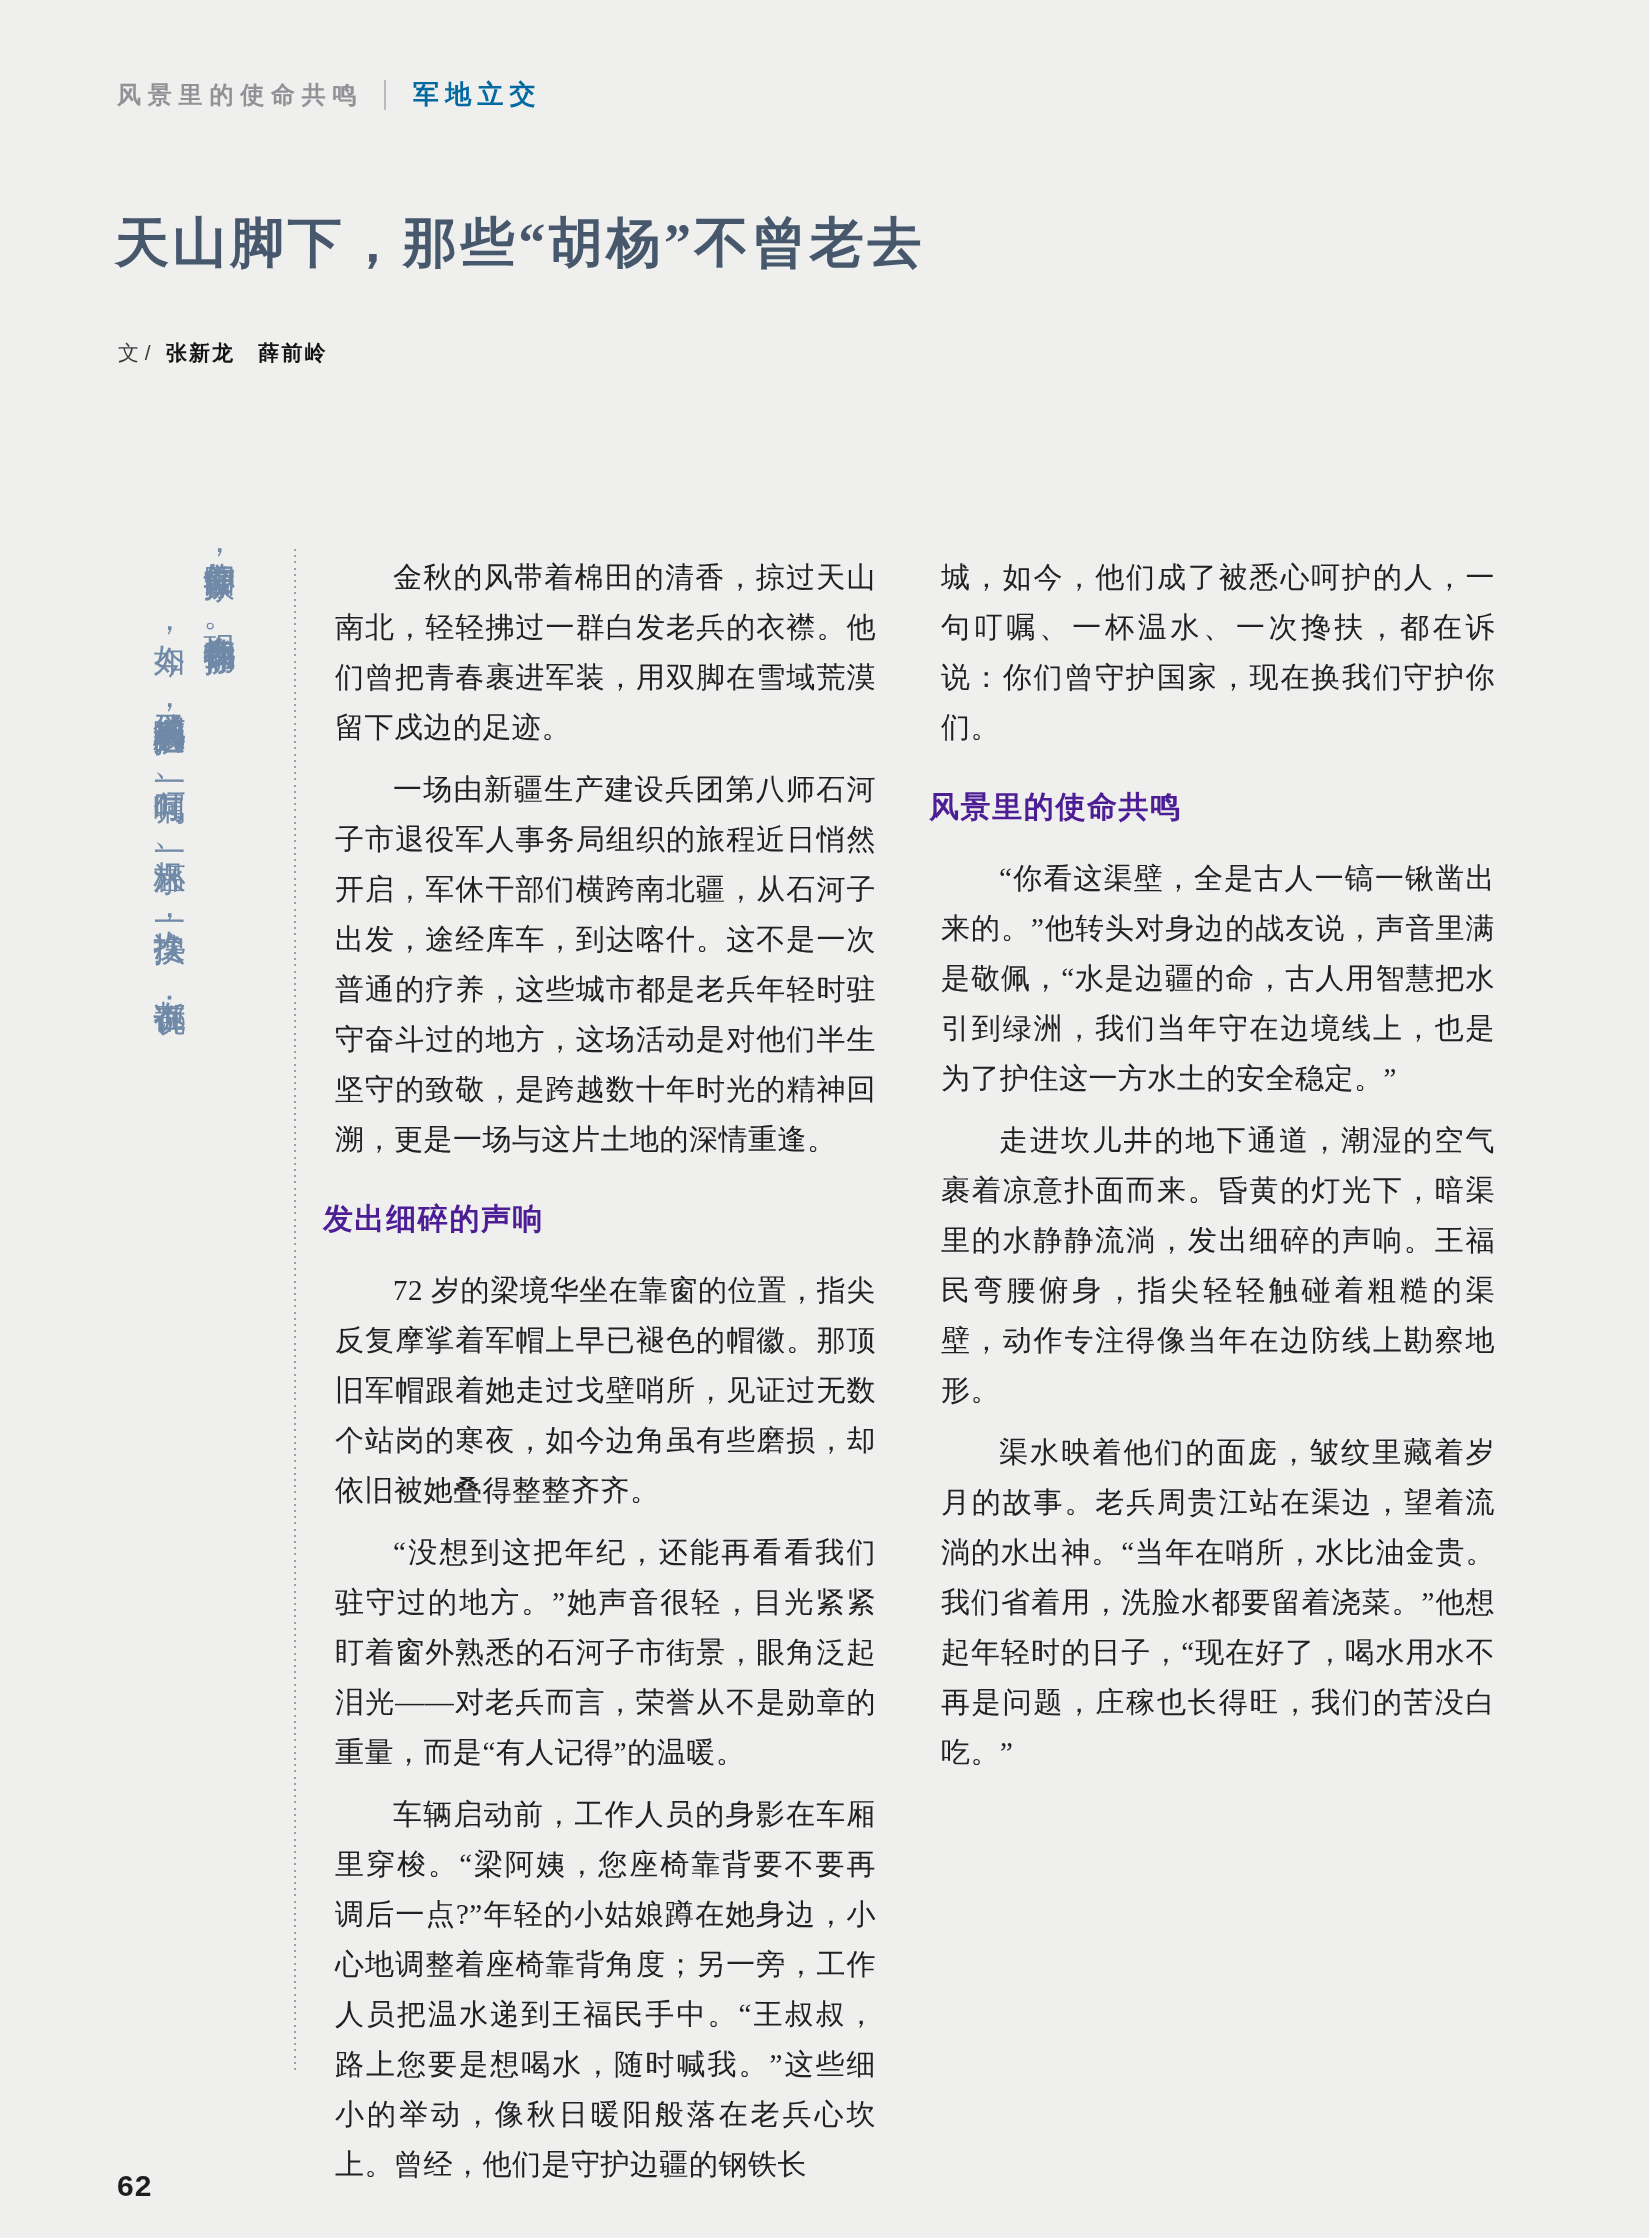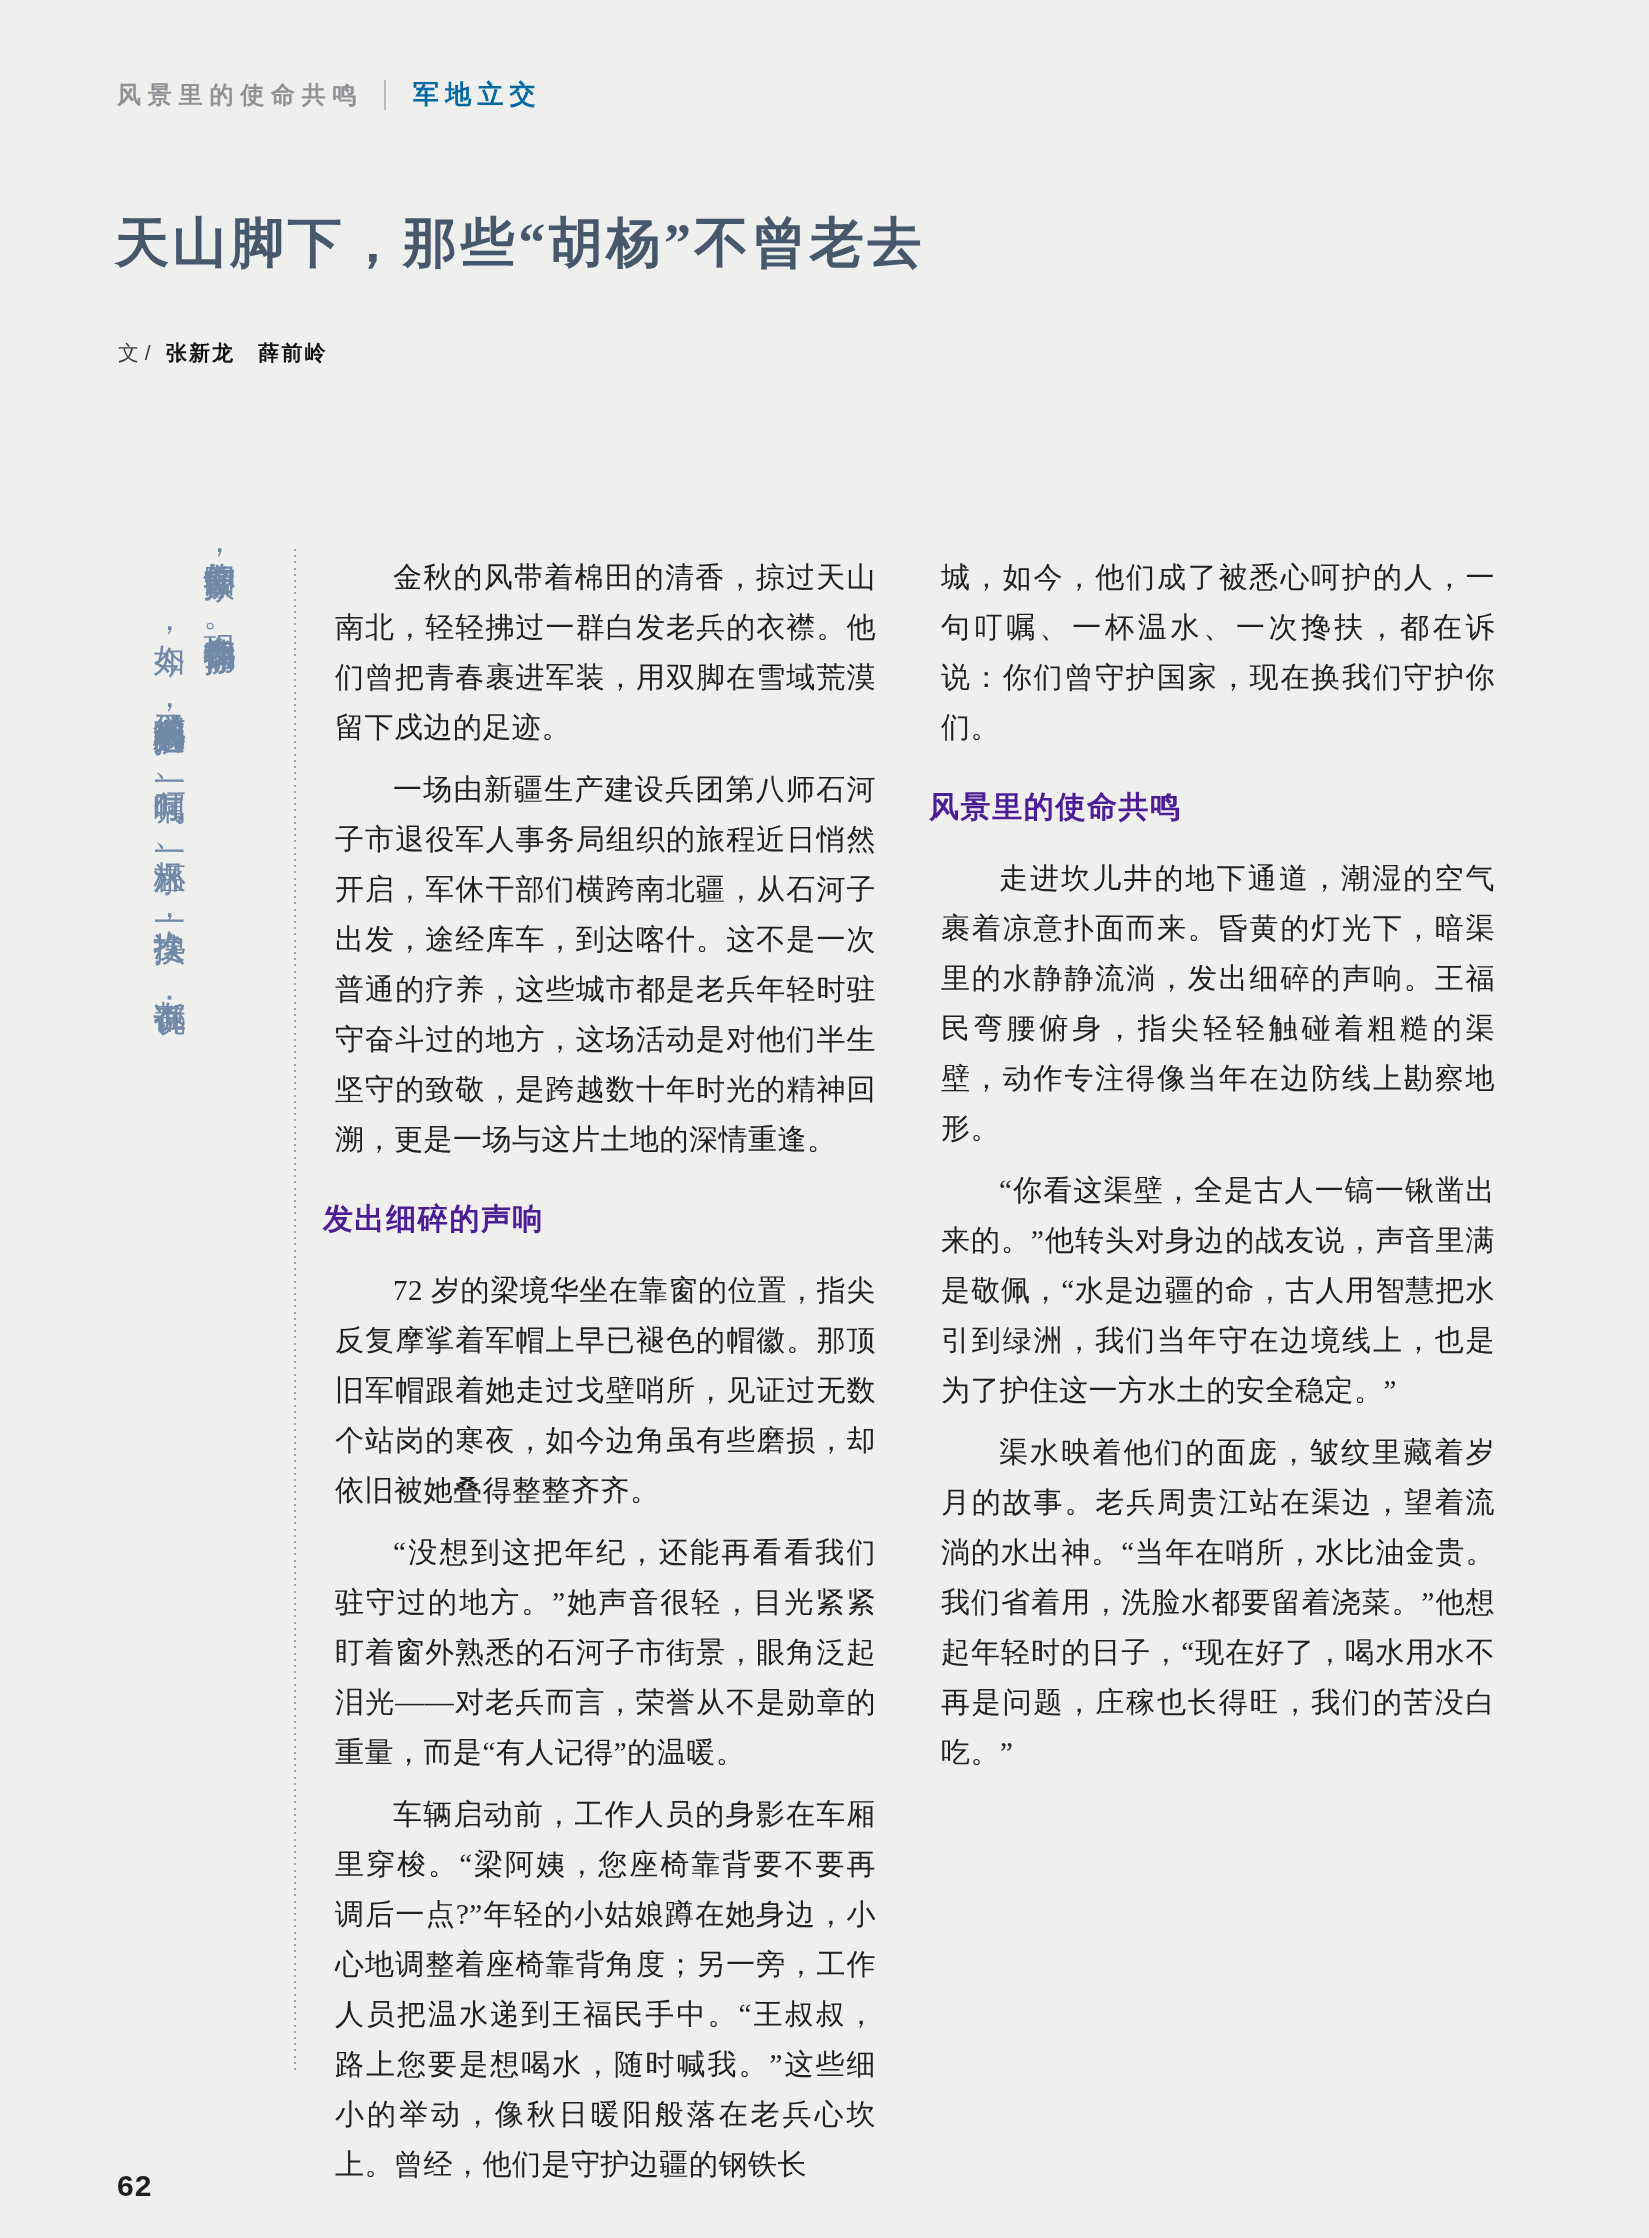--- a/index.html
+++ b/index.html
@@ -110,21 +110,21 @@
     <p>一场由新疆生产建设兵团第八师石河子市退役军人事务局组织的旅程近日悄然开启，军休干部们横跨南北疆，从石河子出发，途经库车，到达喀什。这不是一次普通的疗养，这些城市都是老兵年轻时驻守奋斗过的地方，这场活动是对他们半生坚守的致敬，是跨越数十年时光的精神回溯，更是一场与这片土地的深情重逢。</p>
     <h3 class="subhead">发出细碎的声响</h3>
     <p>72 岁的梁境华坐在靠窗的位置，指尖反复摩挲着军帽上早已褪色的帽徽。那顶旧军帽跟着她走过戈壁哨所，见证过无数个站岗的寒夜，如今边角虽有些磨损，却依旧被她叠得整整齐齐。</p>
     <p>“没想到这把年纪，还能再看看我们驻守过的地方。”她声音很轻，目光紧紧盯着窗外熟悉的石河子市街景，眼角泛起泪光——对老兵而言，荣誉从不是勋章的重量，而是“有人记得”的温暖。</p>
     <p>车辆启动前，工作人员的身影在车厢里穿梭。“梁阿姨，您座椅靠背要不要再调后一点?”年轻的小姑娘蹲在她身边，小心地调整着座椅靠背角度；另一旁，工作人员把温水递到王福民手中。“王叔叔，路上您要是想喝水，随时喊我。”这些细小的举动，像秋日暖阳般落在老兵心坎上。曾经，他们是守护边疆的钢铁长</p>
   </div>
 
   <div class="col col2">
     <p class="cont">城，如今，他们成了被悉心呵护的人，一句叮嘱、一杯温水、一次搀扶，都在诉说：你们曾守护国家，现在换我们守护你们。</p>
     <h3 class="subhead">风景里的使命共鸣</h3>
+    <p>“你看这渠壁，全是古人一镐一锹凿出来的。”他转头对身边的战友说，声音里满是敬佩，“水是边疆的命，古人用智慧把水引到绿洲，我们当年守在边境线上，也是为了护住这一方水土的安全稳定。”</p>
     <p>走进坎儿井的地下通道，潮湿的空气裹着凉意扑面而来。昏黄的灯光下，暗渠里的水静静流淌，发出细碎的声响。王福民弯腰俯身，指尖轻轻触碰着粗糙的渠壁，动作专注得像当年在边防线上勘察地形。</p>
-    <p>“你看这渠壁，全是古人一镐一锹凿出来的。”他转头对身边的战友说，声音里满是敬佩，“水是边疆的命，古人用智慧把水引到绿洲，我们当年守在边境线上，也是为了护住这一方水土的安全稳定。”</p>
     <p>渠水映着他们的面庞，皱纹里藏着岁月的故事。老兵周贵江站在渠边，望着流淌的水出神。“当年在哨所，水比油金贵。我们省着用，洗脸水都要留着浇菜。”他想起年轻时的日子，“现在好了，喝水用水不再是问题，庄稼也长得旺，我们的苦没白吃。”</p>
   </div>
 
   <div class="pagenum">62</div>
 
 </div>
 
 
 </body></html>

